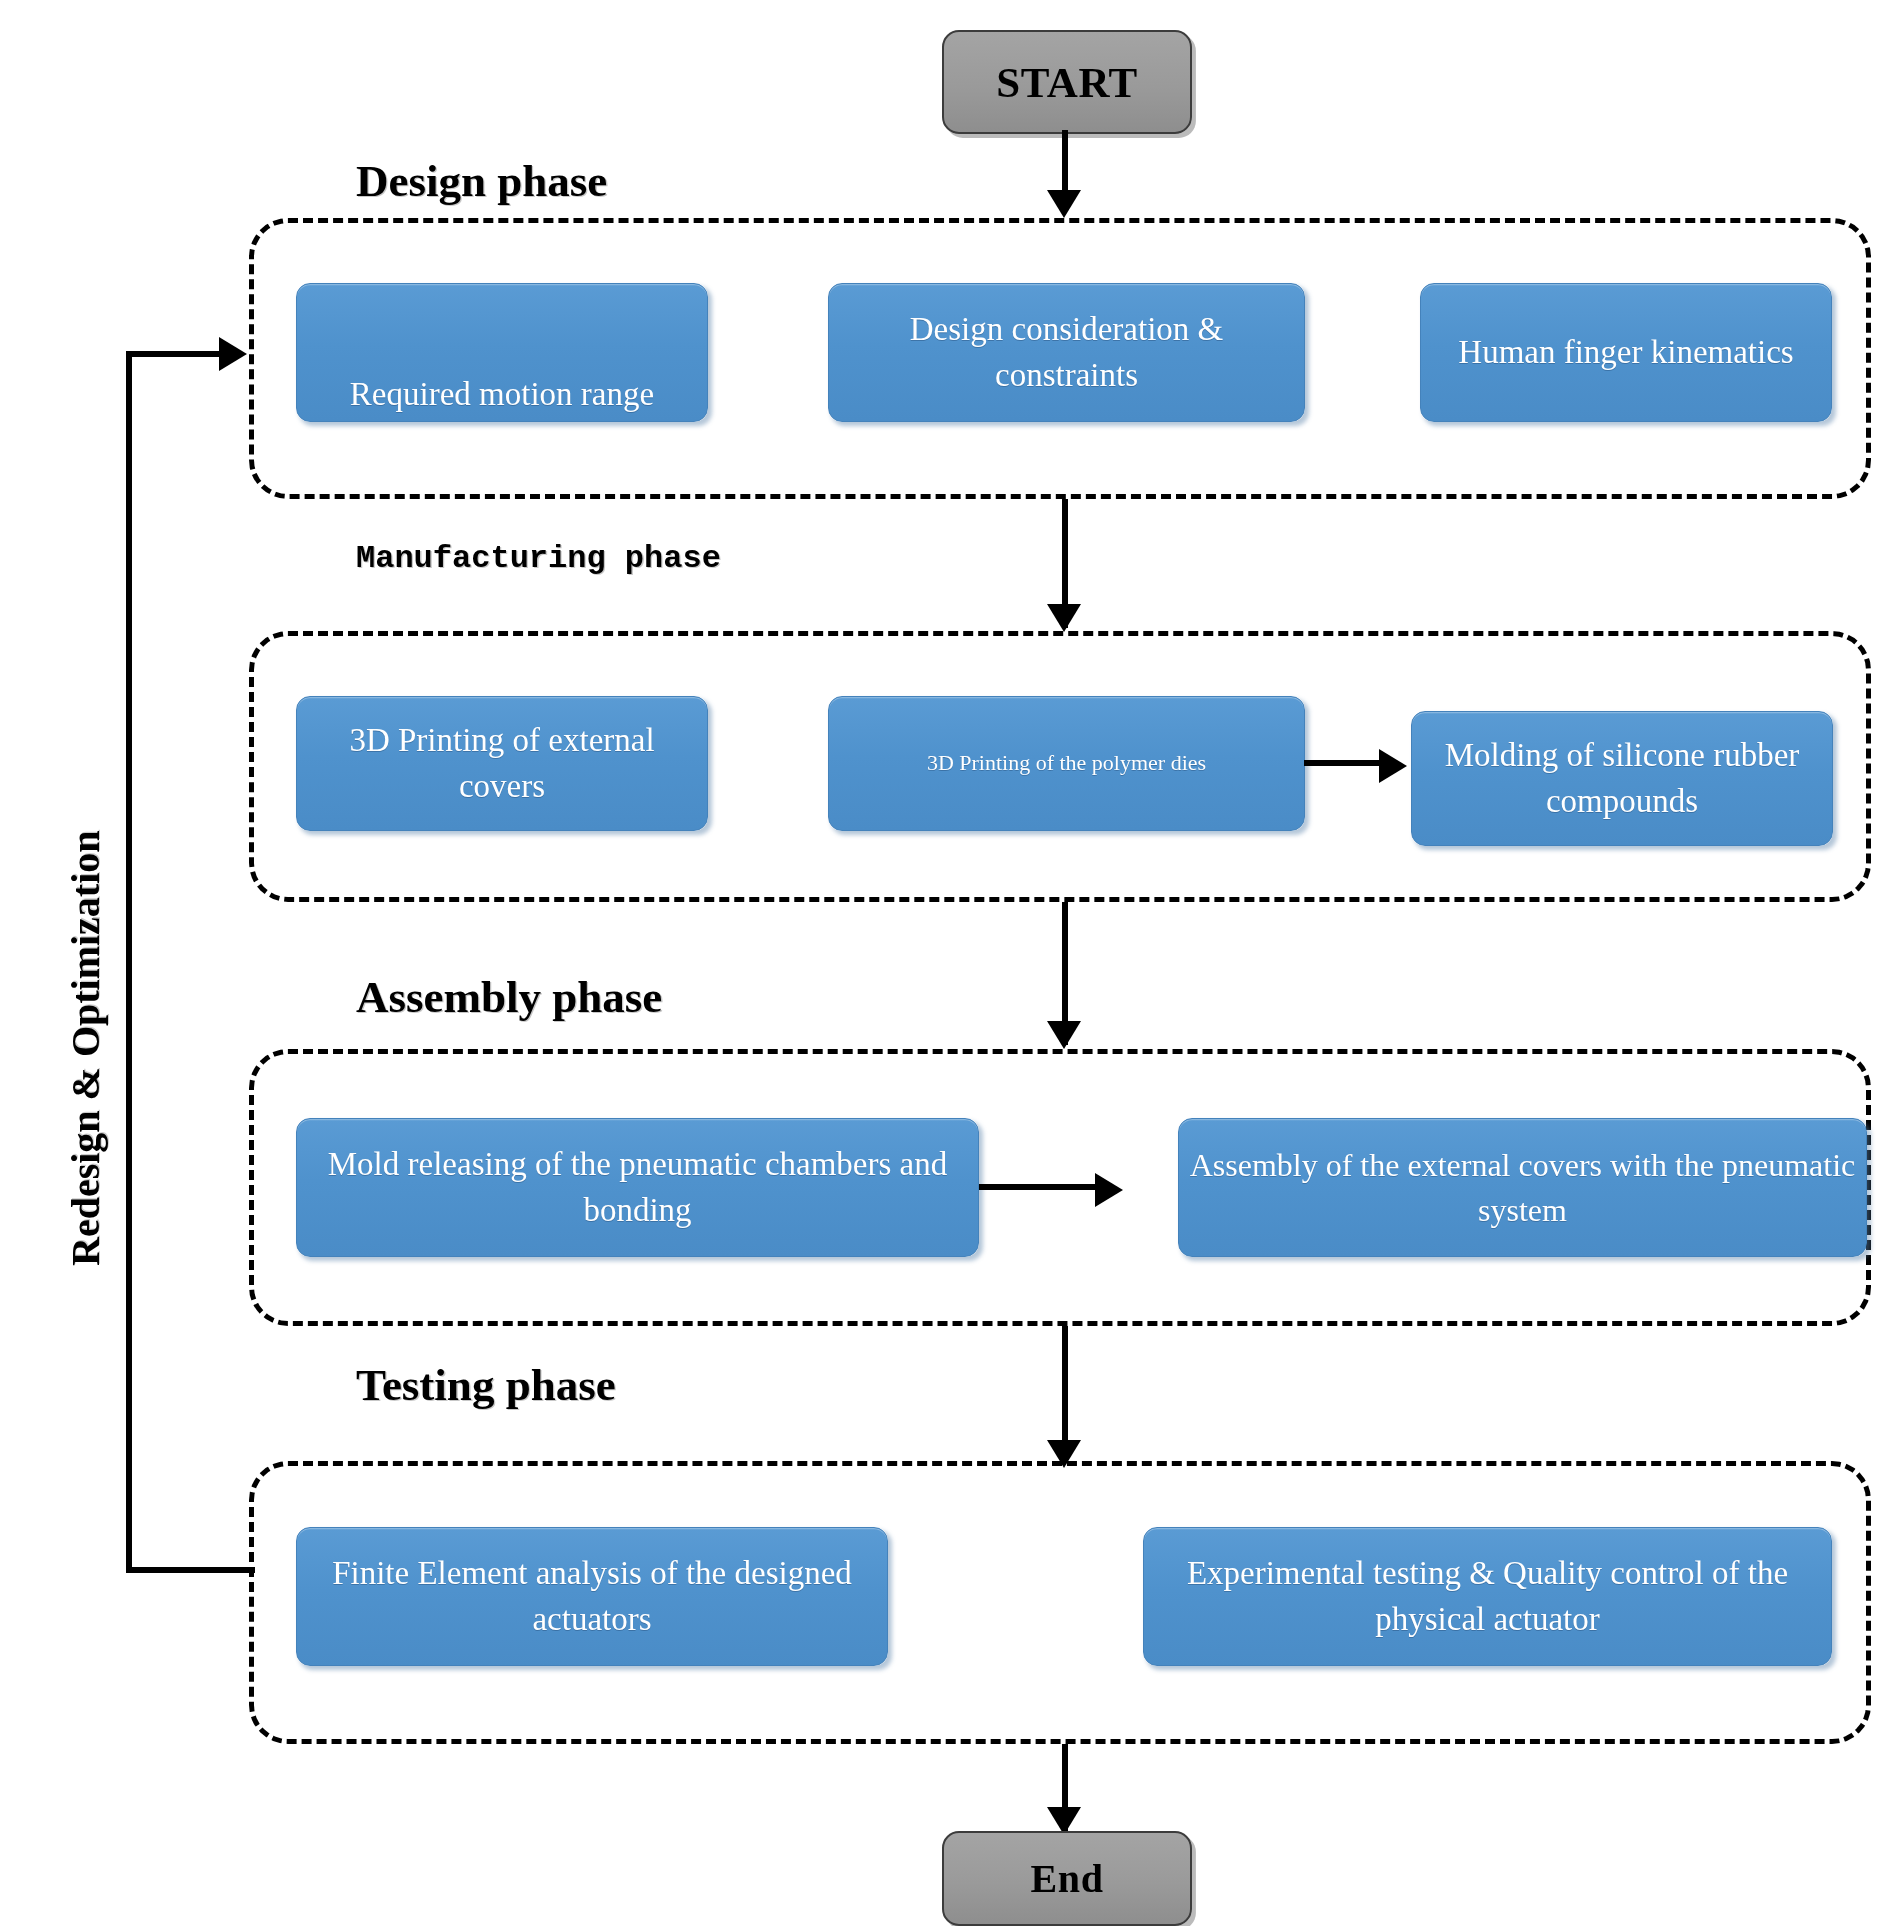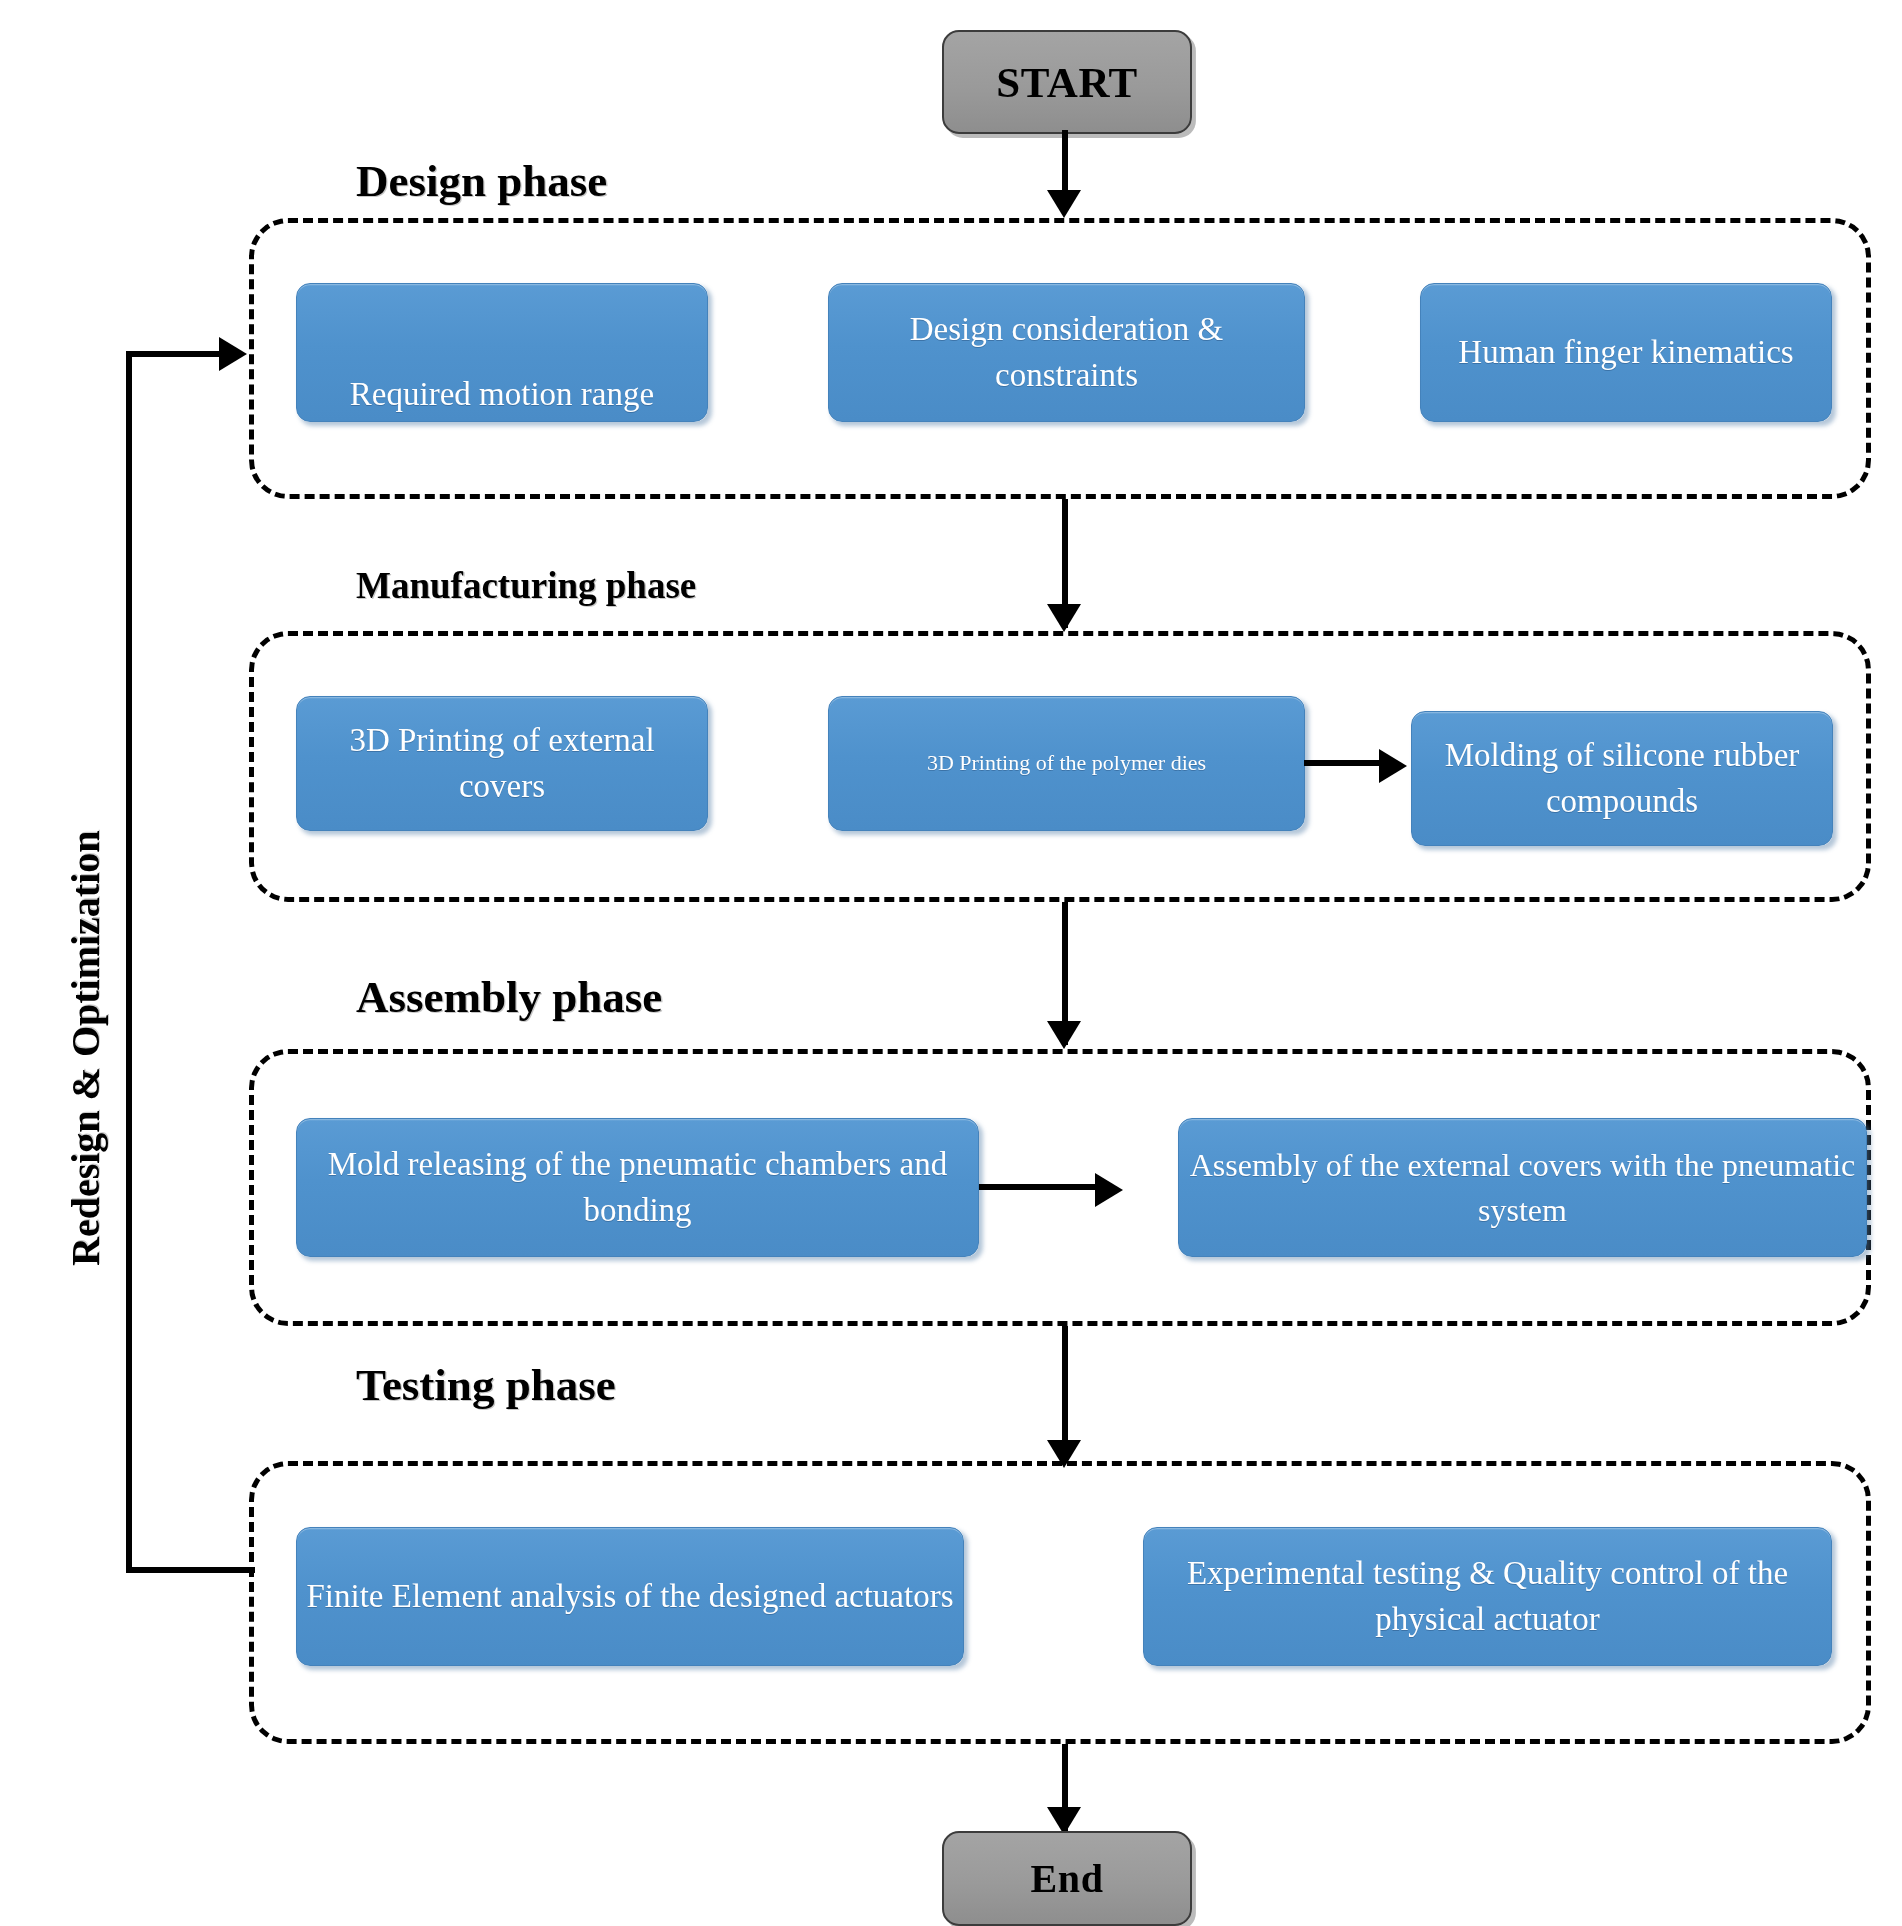--- a/index.html
+++ b/index.html
@@ -142,21 +142,21 @@
     <span>Human finger kinematics</span>
   </div>
 
   <div class="step" style="left:828px; top:283px; width:477px; height:139px; font-size:33px;">
     <span>Design consideration &amp; constraints</span>
   </div>
 
   <div class="vline" style="left:1062px; top:499px; height:129px;"></div>
   <div class="arrow-down" style="left:1047px; top:604px;"></div>
 
-  <div class="phase-title" style="left:356px; top:564px; font-size:37px;">
+  <div class="phase-title" style="left:356px; top:540px; font-size:32px;font-family:Liberation Mono, monospace;">
     <span>Manufacturing phase</span>
   </div>
 
   <div class="phase-box" style="left:249px; top:631px; width:1622px; height:271px;"></div>
 
   <div class="step" style="left:296px; top:696px; width:412px; height:135px; font-size:33px;">
     <span>3D Printing of external covers</span>
   </div>
 
   <div class="step" style="left:828px; top:696px; width:477px; height:135px; font-size:22px;">
@@ -192,21 +192,21 @@
 
   <div class="vline" style="left:1062px; top:1326px; height:137px;"></div>
   <div class="arrow-down" style="left:1047px; top:1440px;"></div>
 
   <div class="phase-title" style="left:356px; top:1359px; font-size:45px;text-align:center;">
     <span>Testing phase</span>
   </div>
 
   <div class="phase-box" style="left:249px; top:1461px; width:1622px; height:283px;"></div>
 
-  <div class="step" style="left:296px; top:1527px; width:668px; height:139px; font-size:33px;">
+  <div class="step" style="left:296px; top:1527px; width:592px; height:139px; font-size:33px;">
     <span>Finite Element analysis of the designed actuators</span>
   </div>
 
   <div class="step" style="left:1143px; top:1527px; width:689px; height:139px; font-size:33px;">
     <span>Experimental testing &amp; Quality control of the physical actuator</span>
   </div>
 
   <div class="vline" style="left:1062px; top:1744px; height:87px;"></div>
   <div class="arrow-down" style="left:1047px; top:1807px;"></div>
 

